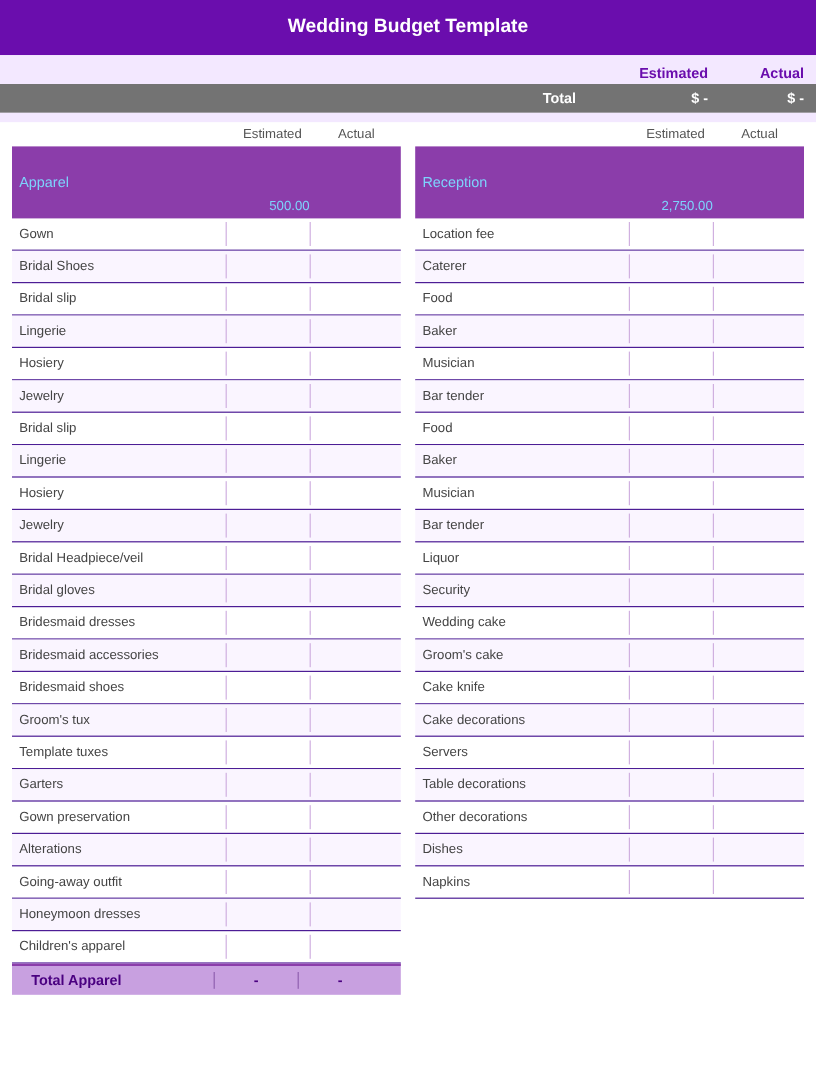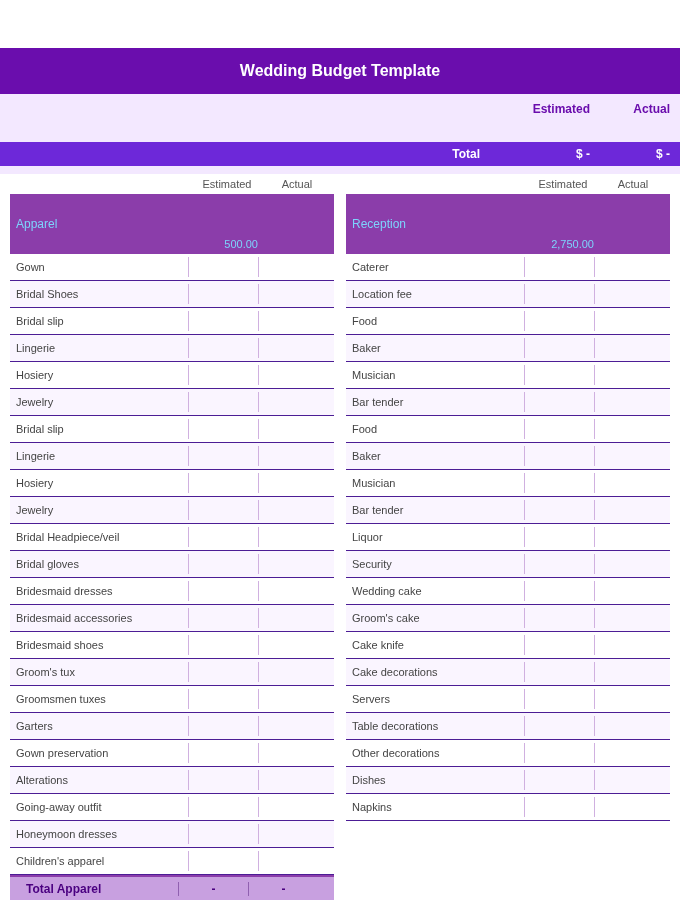--- a/index.html
+++ b/index.html
@@ -11,21 +11,20 @@
       min-height: 900px;
     }
 
     .header {
       background: #6a0dad;
       color: white;
       text-align: center;
       padding: 14px;
       font-size: 16px;
       font-weight: bold;
-      margin-top: 48px;
     }
 
     .totals-section {
       background: #f3e8ff;
       padding: 6px 0 0 0;
     }
 
     .totals-header-row {
       display: flex;
       justify-content: flex-end;
@@ -38,27 +37,26 @@
       width: 100px;
       text-align: right;
     }
 
     .totals-header-row .col-act {
       width: 80px;
       text-align: right;
     }
 
     .total-row {
-      background: #6d28d9;
+      background: #737373;
       color: white;
       display: flex;
       align-items: flex-start;
       padding: 5px 10px;
       font-weight: bold;
-      margin-top: 24px;
     }
 
     .total-row .label {
       flex: 1;
       text-align: right;
       padding-right: 10px;
     }
 
     .total-row .val {
       width: 100px;
@@ -279,21 +277,21 @@
         <div class="row-label">Bridesmaid shoes</div>
         <div class="row-cell"></div>
         <div class="row-cell"></div>
       </div>
     <div class="data-row">
         <div class="row-label">Groom's tux</div>
         <div class="row-cell"></div>
         <div class="row-cell"></div>
       </div>
     <div class="data-row">
-        <div class="row-label">Groomsmen tuxes</div>
+        <div class="row-label">Template tuxes</div>
         <div class="row-cell"></div>
         <div class="row-cell"></div>
       </div>
     <div class="data-row">
         <div class="row-label">Garters</div>
         <div class="row-cell"></div>
         <div class="row-cell"></div>
       </div>
     <div class="data-row">
         <div class="row-label">Gown preservation</div>
@@ -335,26 +333,26 @@
       <div class="ch">Estimated</div>
       <div class="ch">Actual</div>
     </div>
     <div class="category-row">
       <div class="cat-label">Reception</div>
       <div class="cat-val">2,750.00</div>
       <div class="cat-empty"></div>
     </div>
 
     <div class="data-row">
+        <div class="row-label">Location fee</div>
+        <div class="row-cell"></div>
+        <div class="row-cell"></div>
+      </div>
+    <div class="data-row">
         <div class="row-label">Caterer</div>
-        <div class="row-cell"></div>
-        <div class="row-cell"></div>
-      </div>
-    <div class="data-row">
-        <div class="row-label">Location fee</div>
         <div class="row-cell"></div>
         <div class="row-cell"></div>
       </div>
     <div class="data-row">
         <div class="row-label">Food</div>
         <div class="row-cell"></div>
         <div class="row-cell"></div>
       </div>
     <div class="data-row">
         <div class="row-label">Baker</div>

